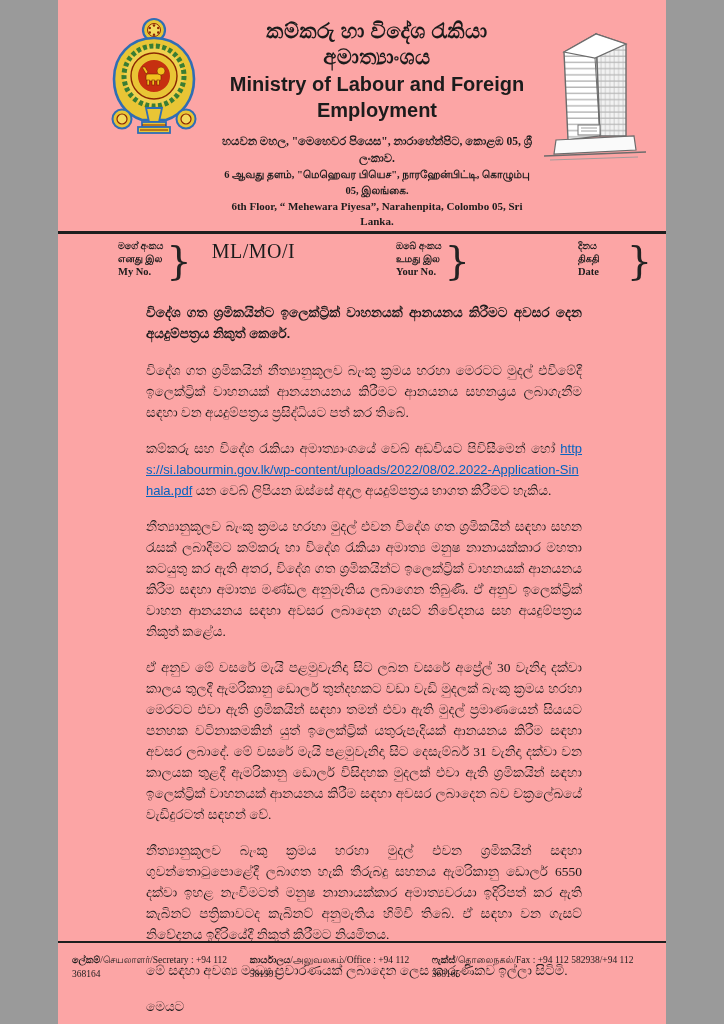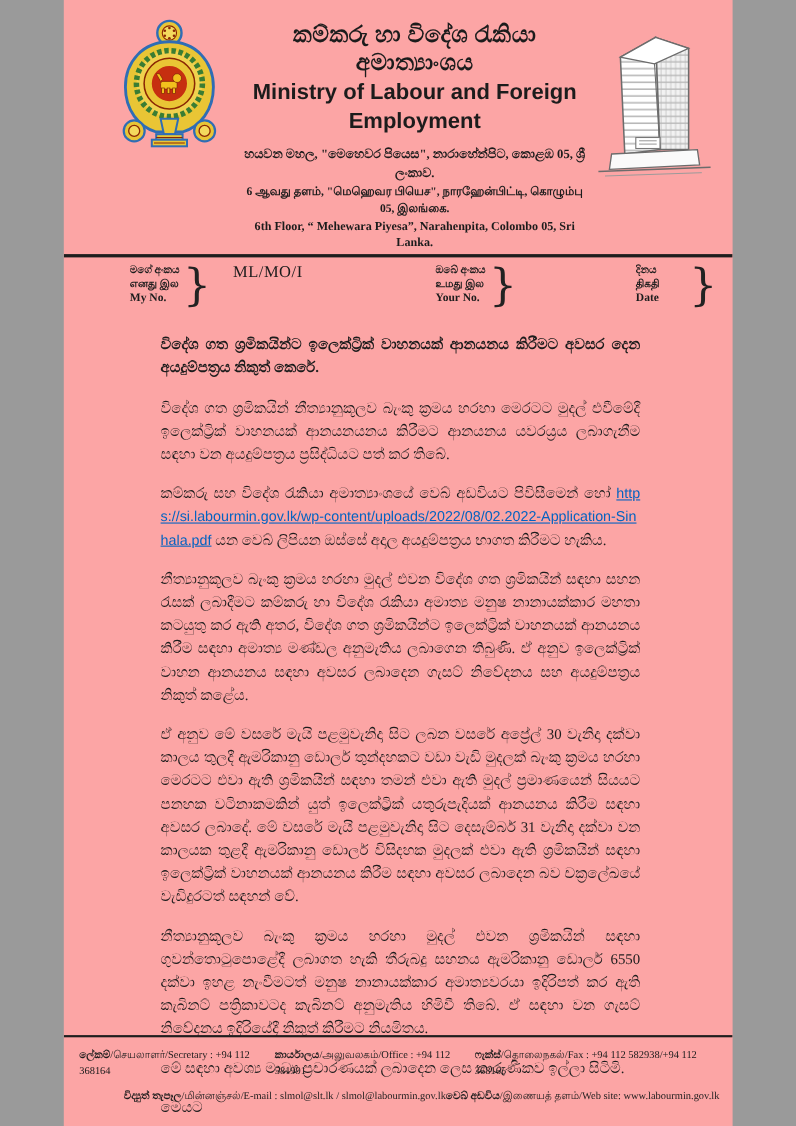--- a/index.html
+++ b/index.html
@@ -21,41 +21,41 @@
   .addr-en { font-size:11px; font-weight:bold; line-height:1.4;font-family:Liberation Serif, serif; }
   .building-wrap { width:126px; flex:0 0 auto; padding-top:2px; }
   .header-rule { height:3px; background:#1e1e1e; margin-top:2px; }
   
   .ref-row { position:relative; height:52px; }
   .ref-group { position:absolute; top:6px; display:flex; align-items:flex-start; }
   .ref-labels { font-size:9.5px; font-weight:bold; line-height:1.3; text-align:left; }
   .ref-labels .lbl-en { font-weight:bold; font-size:10.5px; }
   .ref-brace { font-size:40px; font-weight:300; line-height:40px; margin:0 6px 0 3px;
                font-family:"DejaVu Serif", serif; color:#222; }
-  .ref-value { font-size:15px; letter-spacing:.5px; }
+  .ref-value { font-size:20px; letter-spacing:.5px; }
   .ref-value.bold { font-weight:bold; }
   .g-myno { left:60px; }
   .g-yourno { left:338px; }
   .g-date { left:520px;gap:24px; }
   
   .body-wrap { padding:16px 84px 0 88px; font-size:13.5px; line-height:21px;
                text-align:justify; }
   .subject { font-weight:bold; margin-bottom:16px; }
   .para { margin-bottom:15px; }
   a.doc-link { color:#0563c1; text-decoration:underline;
                font-family:"Liberation Sans", sans-serif; font-size:13px; word-break:break-all; }
   .closing { margin-top:4px; line-height:22px; text-align:left; }
   .sig-block { margin-top:52px; text-align:left; }
   .sig-name { font-weight:bold; font-size:17px; line-height:22px; }
   .sig-title { font-size:13.5px; line-height:22px; }
   
   .footer { position:absolute; left:0; right:0; bottom:0; height:83px; }
   .footer-rule { height:2px; background:#1e1e1e; }
   .footer-rows { padding:10px 12px 0 14px; font-size:9.5px; line-height:1.5; }
-  .f-row { display:flex; justify-content:flex-end; margin-bottom:8px; }
+  .f-row { display:flex; justify-content:space-between; margin-bottom:8px; }
   .f-item .f-si { font-weight:bold; }
   svg { display:block; }
 </style>
 </head>
 <body>
 
 <div class="page">
 
   <div class="header">
     <div class="emblem-wrap">
@@ -172,21 +172,21 @@
         <div class="lbl-en">Date</div>
       </div>
       <span class="ref-brace">}</span>
       <span class="ref-value bold" style="margin-left:16px">2022.09.05</span>
     </div>
   </div>
 
   <div class="body-wrap">
     <div class="subject">විදේශ ගත ශ්‍රමිකයින්ට ඉලෙක්ට්‍රික් වාහනයක් ආනයනය කිරීමට අවසර දෙන අයදුම්පත්‍රය නිකුත් කෙරේ.</div>
 
-    <p class="para">විදේශ ගත ශ්‍රමිකයින් නීත්‍යානුකූලව බැංකු ක්‍රමය හරහා මෙරටට මුදල් එවීමේදී ඉලෙක්ට්‍රික් වාහනයක් ආනයනයනය කිරීමට ආනයනය යවරය්‍රය ලබාගැනීම සඳහා වන අයදුම්පත්‍රය ප්‍රසිද්ධියට පත් කර තිබේ.</p>
+    <p class="para">විදේශ ගත ශ්‍රමිකයින් නීත්‍යානුකූලව බැංකු ක්‍රමය හරහා මෙරටට මුදල් එවීමේදී ඉලෙක්ට්‍රික් වාහනයක් ආනයනයනය කිරීමට ආනයනය සහනය්‍රය ලබාගැනීම සඳහා වන අයදුම්පත්‍රය ප්‍රසිද්ධියට පත් කර තිබේ.</p>
 
     <p class="para">
       <span>කම්කරු සහ විදේශ රැකියා අමාත්‍යාංශයේ වෙබ් අඩවියට පිවිසීමෙන් හෝ </span><a class="doc-link" href="#">https://si.labourmin.gov.lk/wp-content/uploads/2022/08/02.2022-Application-Sinhala.pdf</a><span> යන වෙබ් ලිපියන ඔස්සේ අදාල අයදුම්පත්‍රය භාගත කිරීමට හැකිය.</span>
     </p>
 
     <p class="para">නීත්‍යානුකූලව බැංකු ක්‍රමය හරහා මුදල් එවන විදේශ ගත ශ්‍රමිකයින් සඳහා සහන රැසක් ලබාදීමට කම්කරු හා විදේශ රැකියා අමාත්‍ය මනුෂ නානායක්කාර මහතා කටයුතු කර ඇති අතර, විදේශ ගත ශ්‍රමිකයින්ට ඉලෙක්ට්‍රික් වාහනයක් ආනයනය කිරීම සඳහා අමාත්‍ය මණ්ඩල අනුමැතිය ලබාගෙන තිබුණි. ඒ අනුව ඉලෙක්ට්‍රික් වාහන ආනයනය සඳහා අවසර ලබාදෙන ගැසට් නිවේදනය සහ අයදුම්පත්‍රය නිකුත් කළේය.</p>
     <p class="para">ඒ අනුව මේ වසරේ මැයි පළමුවැනිදා සිට ලබන වසරේ අප්‍රේල් 30 වැනිදා දක්වා කාලය තුලදී ඇමරිකානු ඩොලර් තුන්දහකට වඩා වැඩි මුදලක් බැංකු ක්‍රමය හරහා මෙරටට එවා ඇති ශ්‍රමිකයින් සඳහා තමන් එවා ඇති මුදල් ප්‍රමාණයෙන් සියයට පනහක වටිනාකමකින් යුත් ඉලෙක්ට්‍රික් යතුරුපැදියක් ආනයනය කිරීම සඳහා අවසර ලබාදේ. මේ වසරේ මැයි පළමුවැනිදා සිට දෙසැම්බර් 31 වැනිදා දක්වා වන කාලයක තුළදී ඇමරිකානු ඩොලර් විසිදහක මුදලක් එවා ඇති ශ්‍රමිකයින් සඳහා ඉලෙක්ට්‍රික් වාහනයක් ආනයනය කිරීම සඳහා අවසර ලබාදෙන බව චක්‍රලේඛයේ වැඩිදුරටත් සඳහන් වේ.</p>
     <p class="para">නීත්‍යානුකූලව බැංකු ක්‍රමය හරහා මුදල් එවන ශ්‍රමිකයින් සඳහා ගුවන්තොටුපොළේදී ලබාගත හැකි තීරුබදු සහනය ඇමරිකානු ඩොලර් 6550 දක්වා ඉහළ නැංවීමටත් මනුෂ නානායක්කාර අමාත්‍යවරයා ඉදිරිපත් කර ඇති කැබිනට් පත්‍රිකාවටද කැබිනට් අනුමැතිය හිමිවී තිබේ. ඒ සඳහා වන ගැසට් නිවේදනය ඉදිරියේදී නිකුත් කිරීමට නියමිතය.</p>
     <p class="para">මේ සඳහා අවශ්‍ය මාධ්‍ය ප්‍රචාරණයක් ලබාදෙන ලෙස කාරුණිකව ඉල්ලා සිටිමි.</p>
 
@@ -200,20 +200,16 @@
   </div>
 
   <div class="footer">
     <div class="footer-rule"></div>
     <div class="footer-rows">
       <div class="f-row">
         <span class="f-item"><b class="f-si">ලේකම්</b><span>/செயலாளர்/Secretary : +94 112 368164</span></span>
         <span class="f-item"><b class="f-si">කාර්යාලය</b><span>/அலுவலகம்/Office : +94 112 581991</span></span>
         <span class="f-item"><b class="f-si">ෆැක්ස්</b><span>/தொலைநகல்/Fax : +94 112 582938/+94 112 368165</span></span>
       </div>
-      <div class="f-row">
-        <span class="f-item"><b class="f-si">විද්‍යුත් තැපෑල</b><span>/மின்னஞ்சல்/E-mail : slmol@slt.lk / slmol@labourmin.gov.lk</span></span>
-        <span class="f-item"><b class="f-si">වෙබ් අඩවිය</b><span>/இணையத் தளம்/Web site: www.labourmin.gov.lk</span></span>
-      </div>
     </div>
   </div>
 
 </div>
 
 </body></html>

